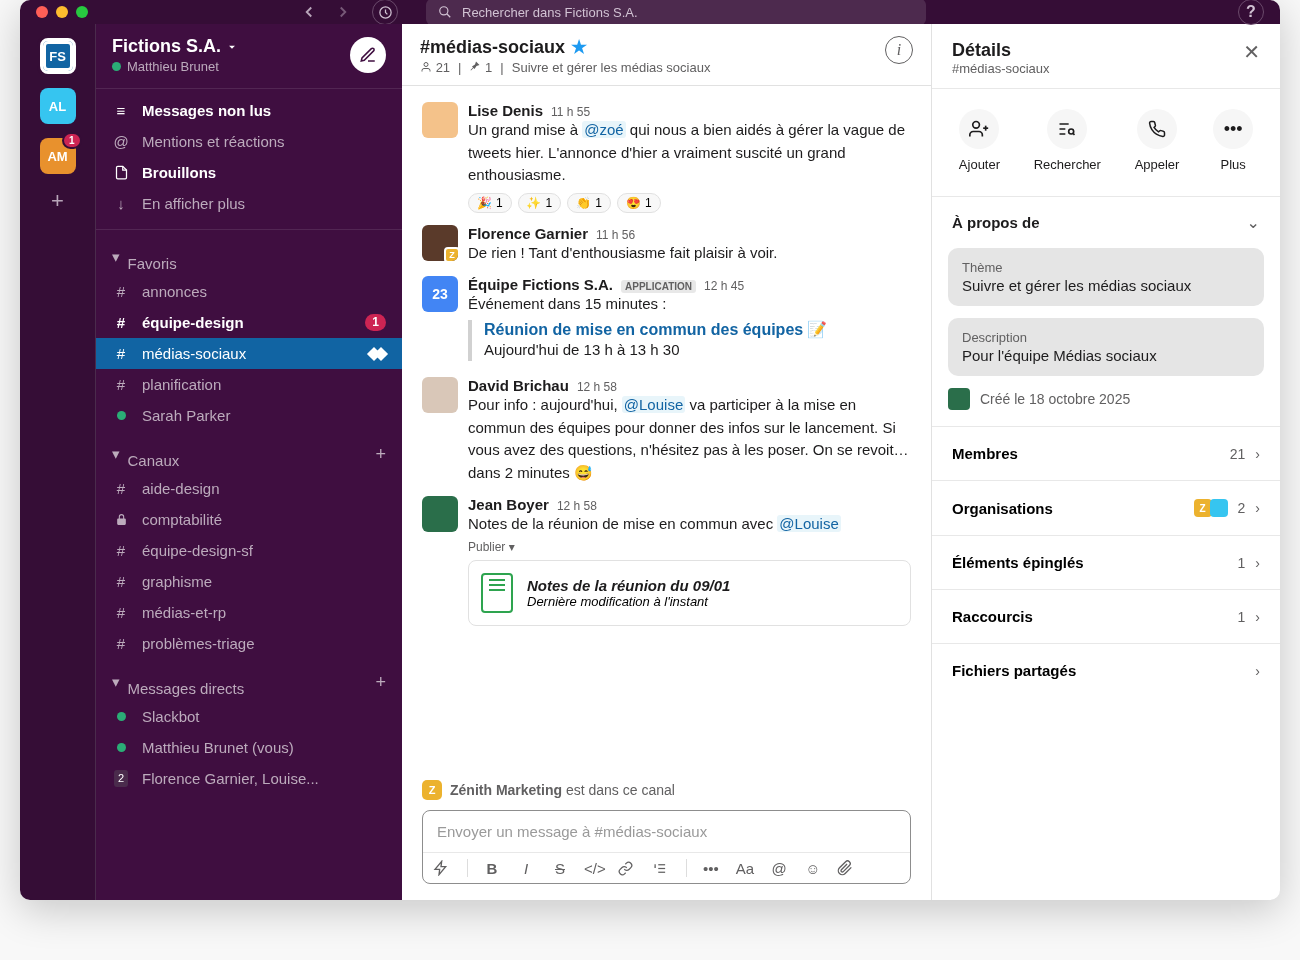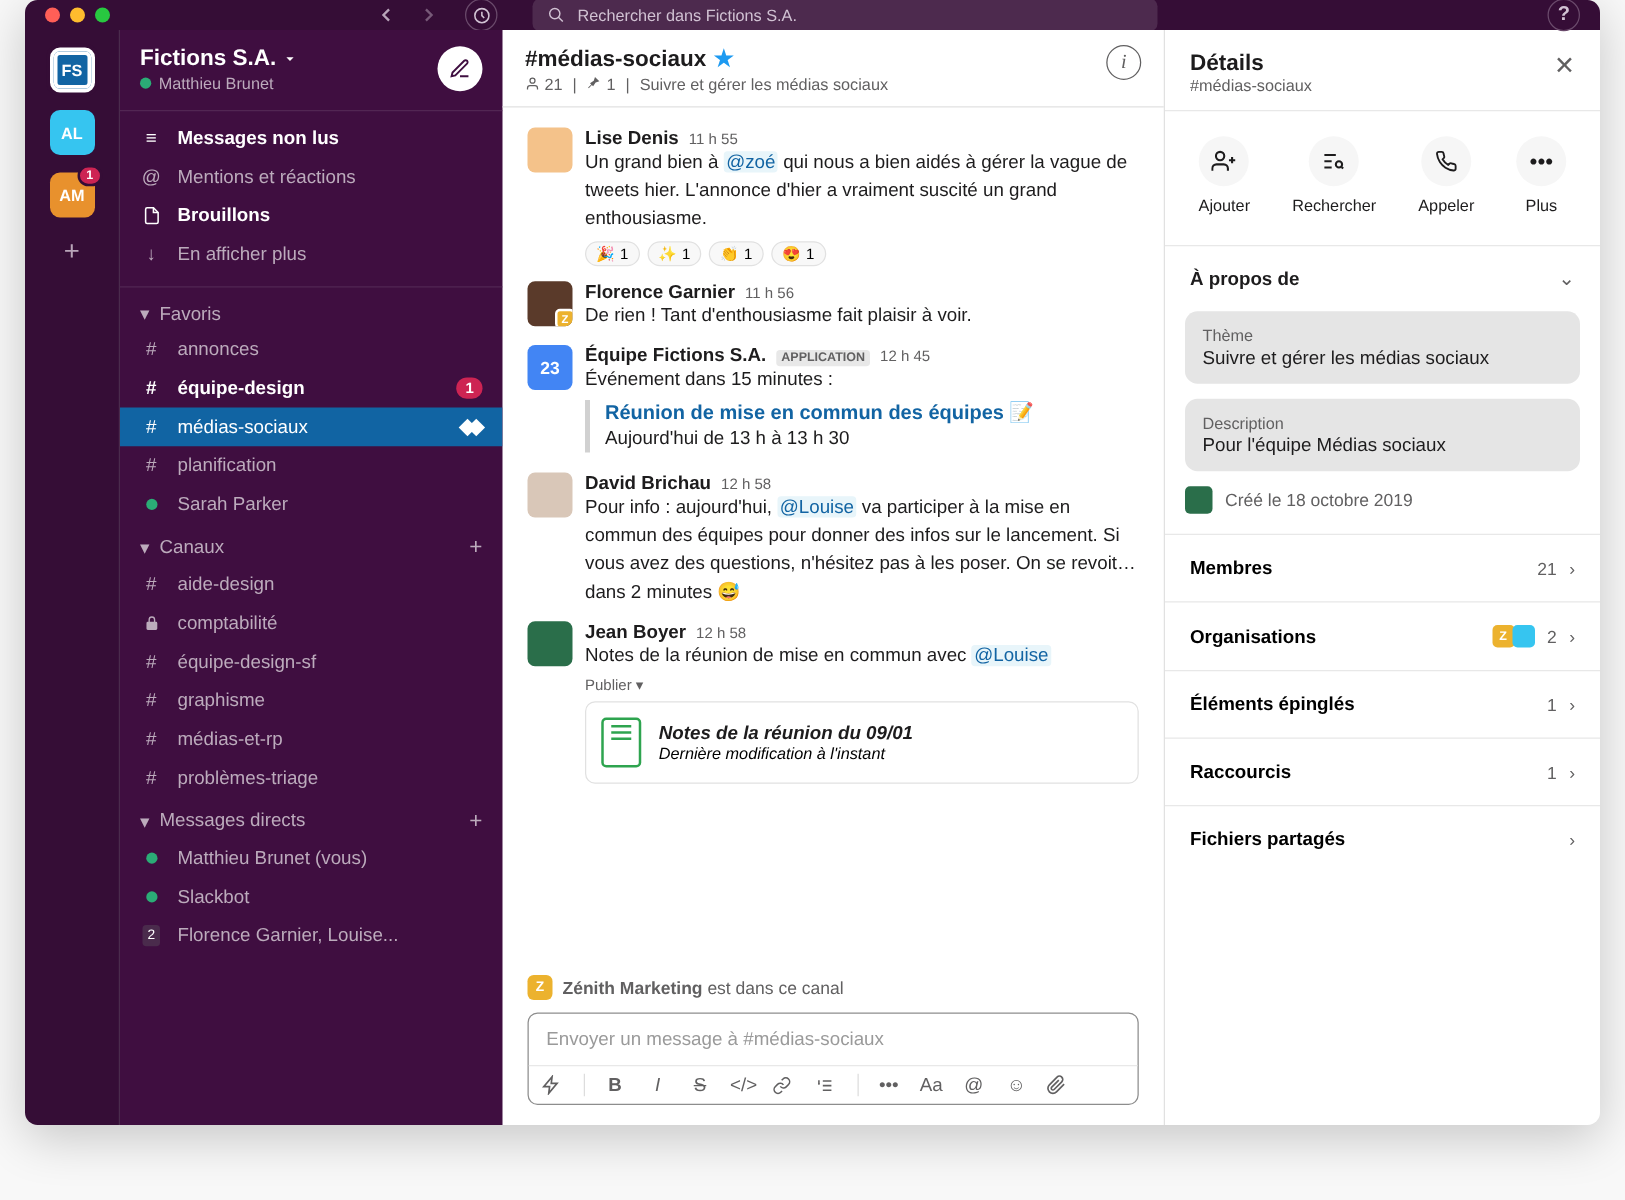--- a/index.html
+++ b/index.html
@@ -30,21 +30,21 @@
 .ws-name { color:#fff; font-weight:900; font-size:18px; display:flex; align-items:center; gap:4px; }
 .ws-user { color:#bcabbc; font-size:13px; display:flex; align-items:center; gap:6px; margin-top:2px; }
 .presence { width:9px; height:9px; border-radius:50%; background:#2bac76; display:inline-block; }
 .compose { width:36px; height:36px; background:#fff; border-radius:50%; display:flex; align-items:center; justify-content:center; color:#3f0e40; }
 .sb-section { padding: 6px 0; }
 .sb-row { display:flex; align-items:center; gap:12px; padding: 5px 16px; cursor:pointer; line-height:1.4; position:relative; }
 .sb-row.bold { color:#fff; font-weight:700; }
 .sb-row.active { background:#1164a3; color:#fff; }
 .sb-row .icon { width:18px; display:flex; justify-content:center; font-size:15px; }
 .sb-heading { display:flex; align-items:center; gap:8px; padding:8px 16px 4px; font-size:15px; color:#bcabbc; }
-.sb-heading .label { flex:1; }
+.sb-heading .label { flex:1;margin-top:13px; }
 .sb-add { font-size:18px; color:#bcabbc; cursor:pointer; }
 .sb-badge { background:#cd2453; color:#fff; border-radius:10px; font-size:12px; padding:0 7px; margin-left:auto; font-weight:700; }
 .sb-diamond { margin-left:auto; display:flex; gap:-2px; }
 .sb-diamond span { width:10px; height:10px; background:#fff; transform:rotate(45deg); display:inline-block; margin-left:-3px; }
 .sb-divider { height:1px; background:#522653; margin: 4px 0; }
 .dm-count { background:#4a2b4c; color:#fff; font-size:11px; padding:1px 4px; border-radius:3px; }
 .main { flex:1; display:flex; min-width:0; }
 .channel { flex:1; min-width:0; display:flex; flex-direction:column; border-right:1px solid #e1e1e1; }
 .ch-header { padding: 12px 18px 10px; border-bottom:1px solid #e1e1e1; display:flex; align-items:flex-start; }
 .ch-title { font-weight:900; font-size:18px; color:#1d1c1d; display:flex; align-items:center; gap:6px; }
@@ -278,27 +278,27 @@
 
       <div class="sb-heading">
         <span>▾</span>
         <span class="label">Messages directs</span>
         <span class="sb-add">+</span>
       </div>
       <div class="sb-row">
           <span class="icon">
             <span class="presence"></span>
           </span>
-          <span>Matthieu Brunet (vous)</span>
+          <span>Slackbot</span>
         </div>
       <div class="sb-row">
           <span class="icon">
             <span class="presence"></span>
           </span>
-          <span>Slackbot</span>
+          <span>Matthieu Brunet (vous)</span>
         </div>
       <div class="sb-row">
           <span class="icon">
             <span class="dm-count">2</span>
           </span>
           <span>Florence Garnier, Louise...</span>
         </div>
     </div>
 
     <div class="main">
@@ -332,21 +332,21 @@
         </div>
 
         <div class="messages">
           <div class="msg">
             <div class="avatar a1"></div>
             <div class="msg-body">
               <div class="msg-head">
                   <span class="msg-name">Lise Denis</span>
                   <span class="msg-time">11 h 55</span>
                 </div>
-              <div class="msg-text"><span>Un grand bien à </span><span class="mention">@zoé</span><span> qui nous a bien aidés à gérer la vague de tweets hier. L'annonce d'hier a vraiment suscité un grand enthousiasme.</span></div>
+              <div class="msg-text"><span>Un grand mise à </span><span class="mention">@zoé</span><span> qui nous a bien aidés à gérer la vague de tweets hier. L'annonce d'hier a vraiment suscité un grand enthousiasme.</span></div>
               <div class="reactions">
                 <div class="react">
                     <span>🎉</span>
                     <span>1</span>
                   </div>
                 <div class="react">
                     <span>✨</span>
                     <span>1</span>
                   </div>
                 <div class="react">
@@ -525,21 +525,21 @@
           <div class="dt-card">
             <div class="dt-card-label">Thème</div>
             <div class="dt-card-val">Suivre et gérer les médias sociaux</div>
           </div>
           <div class="dt-card">
             <div class="dt-card-label">Description</div>
             <div class="dt-card-val">Pour l'équipe Médias sociaux</div>
           </div>
           <div class="dt-created">
             <div class="av"></div>
-            <span>Créé le 18 octobre 2019</span>
+            <span>Créé le 18 octobre 2025</span>
           </div>
         </div>
 
         <div class="dt-row">
           <span class="dt-row-title">Membres</span>
           <span class="dt-row-right">
               <span>21</span>
               <span class="chev">›</span>
             </span>
         </div>

